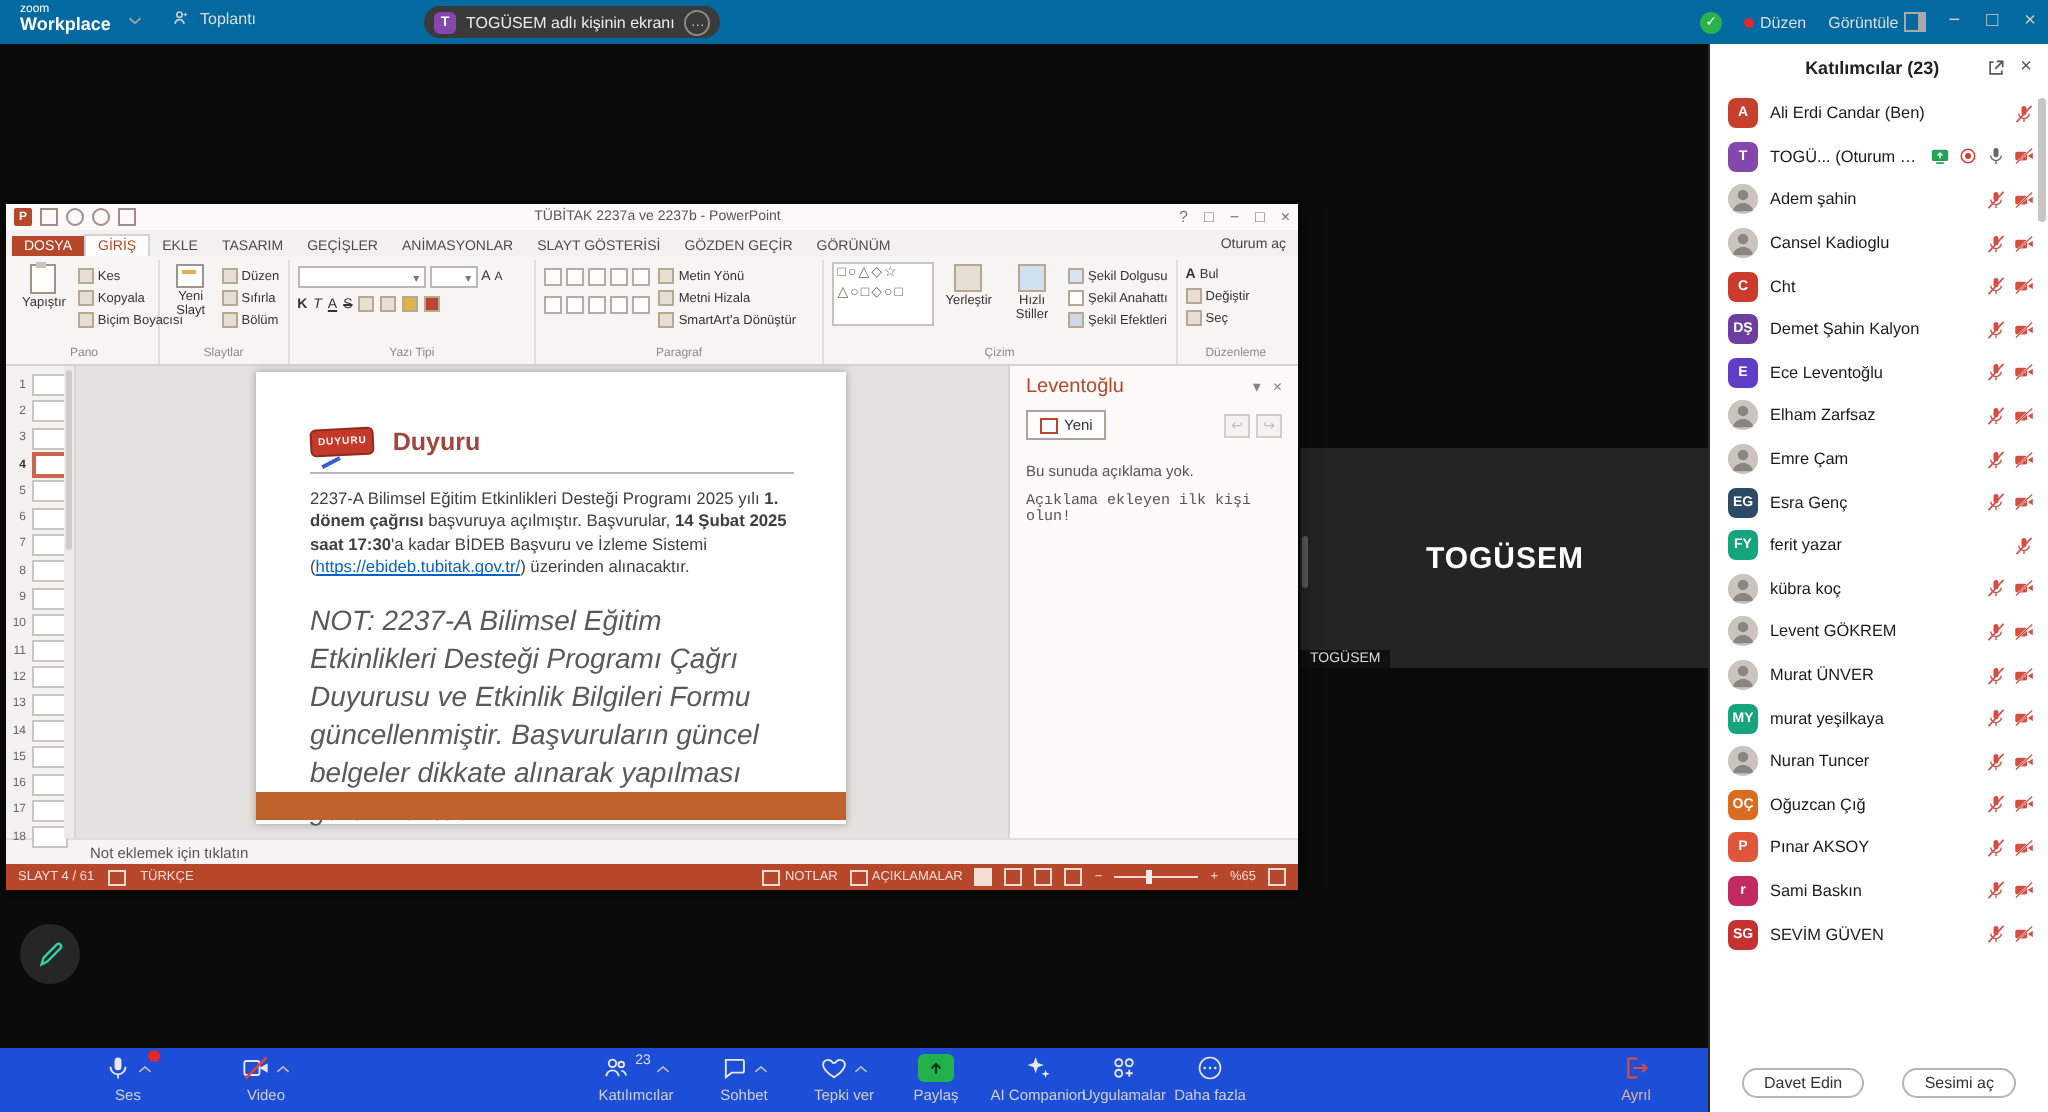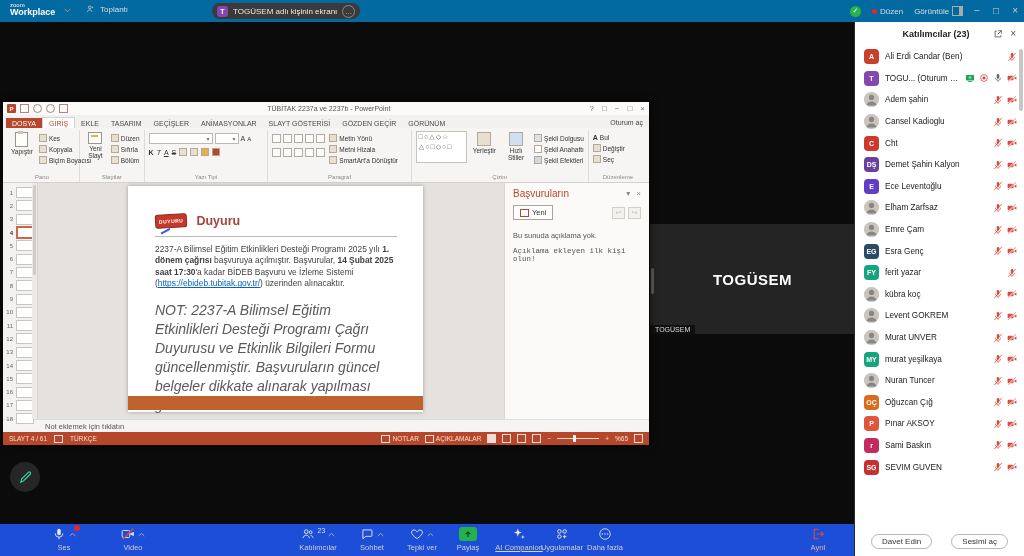--- a/index.html
+++ b/index.html
@@ -493,21 +493,21 @@
             <div class="rule"></div>
             <p class="p1"><span>2237-A Bilimsel Eğitim Etkinlikleri Desteği Programı 2025 yılı </span><span class="b">1. dönem çağrısı</span><span> başvuruya açılmıştır. Başvurular, </span><span class="b">14 Şubat 2025 saat 17:30</span><span>'a kadar BİDEB Başvuru ve İzleme Sistemi (</span><span class="link">https://ebideb.tubitak.gov.tr/</span><span>) üzerinden alınacaktır.</span></p>
             <p class="p2">NOT: 2237-A Bilimsel Eğitim Etkinlikleri Desteği Programı Çağrı Duyurusu ve Etkinlik Bilgileri Formu güncellenmiştir. Başvuruların güncel belgeler dikkate alınarak yapılması gerekmektedir.</p>
           </div>
           <div class="slide-bar" style="background: rgb(191, 98, 44);"></div>
         </div>
       </div>
 
       <div class="comments">
         <div class="c-head">
-          <span class="c-title">Başvuruların</span>
+          <span class="c-title">Leventoğlu</span>
           <span class="c-ctl">
             <span>▾</span>
             <span>×</span>
           </span>
         </div>
         <div class="c-bar">
           <button class="c-new">
             <span class="c-newic"></span>
             <span>Yeni</span>
           </button>
@@ -640,21 +640,21 @@
       <span class="irow">
         <span class="share-box" style="background: rgb(35, 177, 77);">
           <svg viewBox="0 0 24 24" fill="none" stroke="#0b3a17" stroke-width="2.6">
               <path d="M12 19V7M6.5 12.5L12 7l5.5 5.5"></path>
             </svg>
         </span>
       </span>
       <span class="lbl">Paylaş</span>
     </div>
 
-    <div class="tbtn" style="left:488px;width:62px;text-decoration:underline;">
+    <div class="tbtn" style="left:488px;width:62px;">
       <span class="irow">
         <svg class="ti" viewBox="0 0 24 24" fill="currentColor">
             <path d="M10 2.5l1.8 5.2 5.2 1.8-5.2 1.8L10 16.5 8.2 11.3 3 9.5l5.2-1.8z"></path>
             <path d="M18.5 13.5l.9 2.6 2.6.9-2.6.9-.9 2.6-.9-2.6-2.6-.9 2.6-.9z"></path>
           </svg>
       </span>
       <span class="lbl">AI Companion</span>
     </div>
 
     <div class="tbtn" style="left:534px;width:56px;">

